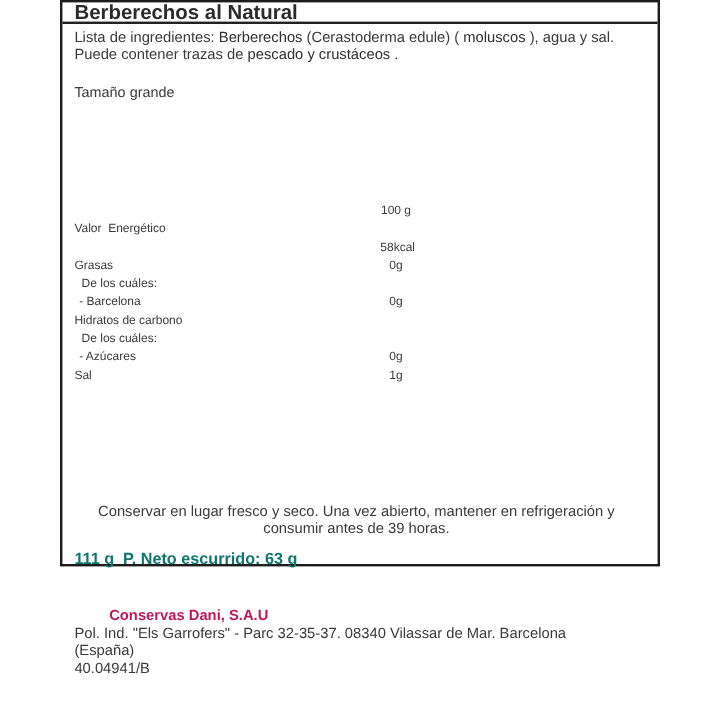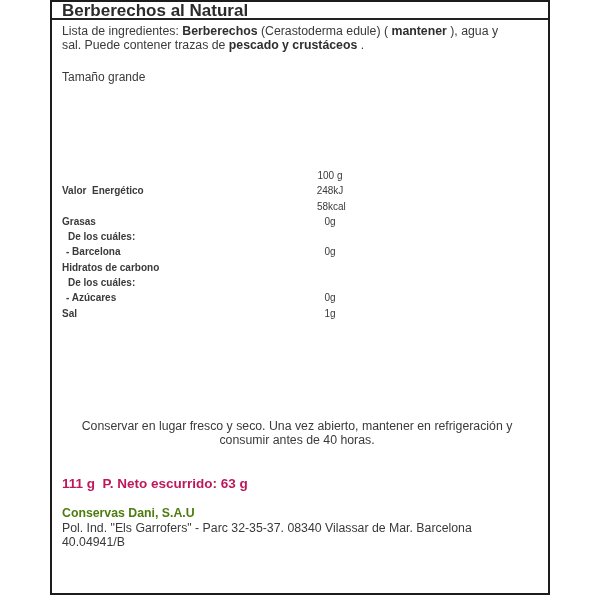--- a/index.html
+++ b/index.html
@@ -10,21 +10,21 @@
     background: #ffffff;
     font-family: "Liberation Sans", sans-serif;
     color: #3a3a3a;
     -webkit-font-smoothing: antialiased;
   }
   .label-box {
     position: absolute;
     left: 50px;
     top: 0px;
     width: 500px;
-    height: 595px;
+    height: 472px;
     box-sizing: border-box;
     border: 2px solid #1c1c1c;
     background: #ffffff;
   }
   .sec { position: absolute; }
   
   .sec-header {
     left: 0; right: 0; top: 0;
     padding: 2px 10px 0 10px;
     border-bottom: 2px solid #222222;
@@ -37,73 +37,72 @@
     margin: 0;
     white-space: nowrap;
   }
   
   .sec-ingredients {
     top: 22px; left: 10px;
     width: 456px;
     font-size: 12.3px;
     line-height: 14.2px;
   }
-  .b { font-weight: bold; color: #2e2e2e; }
+  .b { font-weight: normal; color: #2e2e2e; }
   
   .sec-size { top: 68px; left: 10px; font-size: 12px; }
   
   .sec-nutrition { top: 166px; left: 10px; right: 10px; font-size: 10px; }
   .nut-row { position: relative; line-height: 15.3px; height: 15.3px; }
-  .nut-label { white-space: pre-wrap; font-weight: bold; }
+  .nut-label { white-space: pre-wrap; }
   .ind1 { padding-left: 6px; }
   .ind2 { padding-left: 4px; }
   .nut-value {
     position: absolute;
     left: 208px;
     top: 0;
     width: 120px;
     text-align: center;
     white-space: pre;
   }
   
   .sec-storage { top: 417px; left: 10px; width: 470px; font-size: 12.3px; line-height: 14.2px; text-align: center; }
   
   .sec-net {
-    top: 474px; left: 10px;
+    top: 456px; left: 10px;
     font-size: 13.5px;
     font-weight: bold;
-    color: #be185d;
+    color: #0f766e;
     white-space: pre-wrap;
   }
   
   .sec-company { top: 504px; left: 10px; width: 470px; font-size: 12.3px; line-height: 14.6px; }
-  .company-name { font-weight: bold; color: #4d7c0f; }
+  .company-name { font-weight: bold; color: #be185d; margin-left: 29px; }
 </style>
 </head>
 <body>
 
 <div class="label-box">
 
   <div class="sec sec-header">
     <h1 class="product-title">Berberechos al Natural</h1>
   </div>
 
   <div class="sec sec-ingredients">
-    <span>Lista de ingredientes: </span><span class="b">Berberechos</span><span> (Cerastoderma edule) ( </span><span class="b">mantener</span><span> ), agua y sal. Puede contener trazas de </span><span class="b">pescado y crustáceos</span><span> .</span>
+    <span>Lista de ingredientes: </span><span class="b">Berberechos</span><span> (Cerastoderma edule) ( </span><span class="b">moluscos</span><span> ), agua y sal. Puede contener trazas de </span><span class="b">pescado y crustáceos</span><span> .</span>
   </div>
 
   <div class="sec sec-size">Tamaño grande</div>
 
   <div class="sec sec-nutrition">
     <div class="nut-row">
       <div class="nut-value">100 g</div>
     </div>
     <div class="nut-row">
       <span class="nut-label">Valor  Energético</span>
-      <div class="nut-value">248kJ</div>
     </div>
     <div class="nut-row">
       <span class="nut-label"></span>
       <div class="nut-value"> 58kcal</div>
     </div>
     <div class="nut-row">
       <span class="nut-label">Grasas</span>
       <div class="nut-value">0g</div>
     </div>
     <div class="nut-row">
@@ -126,24 +125,25 @@
       <div class="nut-value">0g</div>
     </div>
     <div class="nut-row">
       <span class="nut-label">Sal</span>
       <div class="nut-value">1g</div>
     </div>
   </div>
 
   <div class="sec sec-storage">
     <div>Conservar en lugar fresco y seco. Una vez abierto, mantener en refrigeración y</div>
-    <div>consumir antes de 40 horas.</div>
+    <div>consumir antes de 39 horas.</div>
   </div>
 
   <div class="sec sec-net">111 g  P. Neto escurrido: 63 g</div>
 
   <div class="sec sec-company">
     <div class="company-name">Conservas Dani, S.A.U</div>
     <div>Pol. Ind. "Els Garrofers" - Parc 32-35-37. 08340 Vilassar de Mar. Barcelona</div>
+    <div>(España)</div>
     <div>40.04941/B</div>
   </div>
 
 </div>
 
 </body></html>

